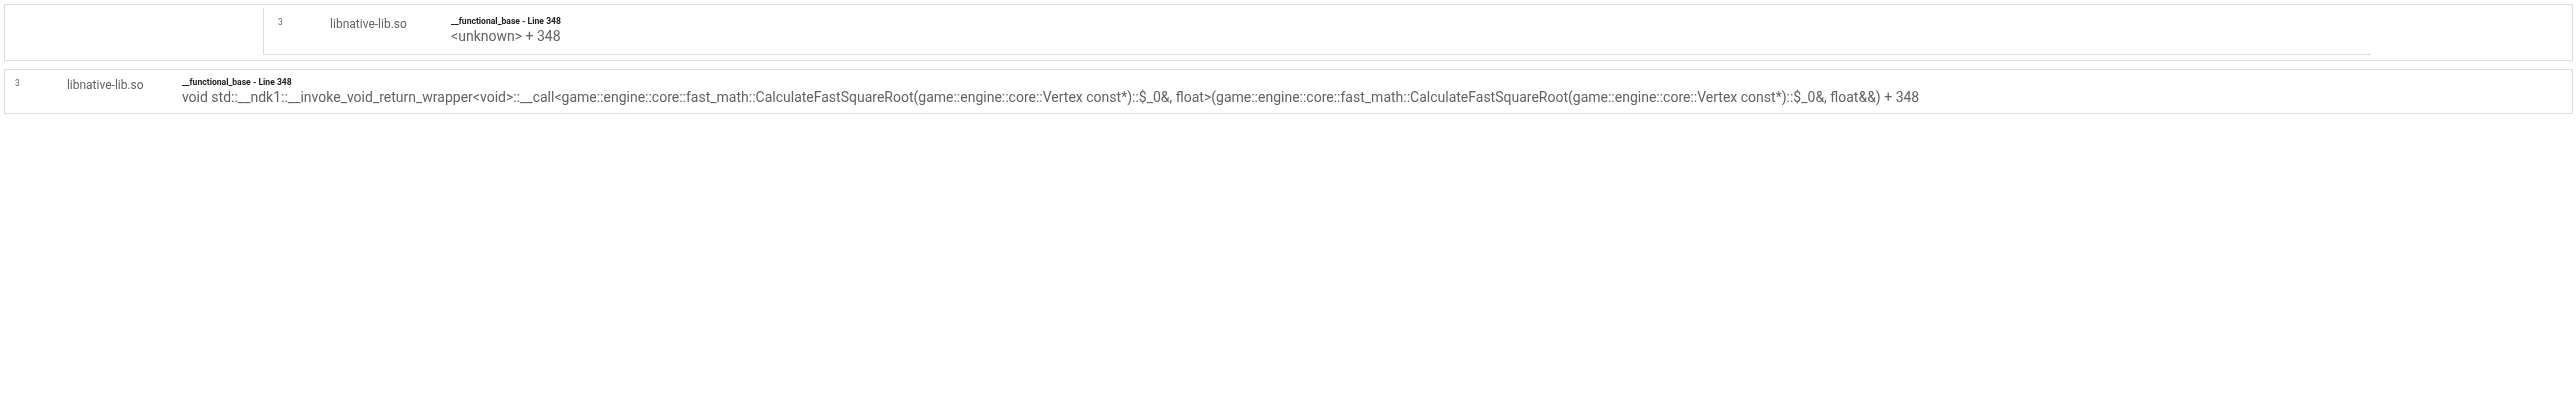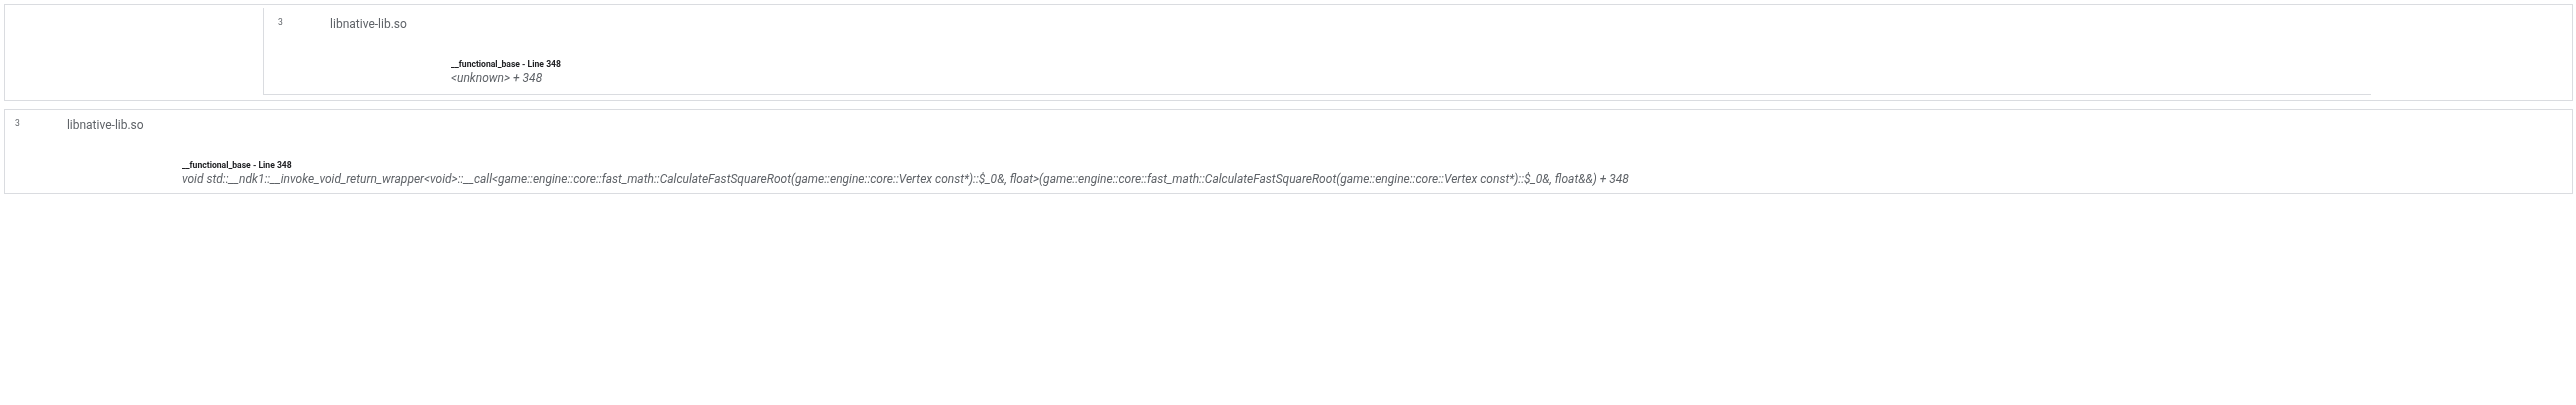--- a/index.html
+++ b/index.html
@@ -41,34 +41,32 @@
     width: 121px;
     flex: 0 0 auto;
     color: #5f6368;
     font-size: 12px;
     padding-top: 1.2px;
     white-space: nowrap;
   }
   .frame-detail {
     flex: 1 1 auto;
     min-width: 0;
-    margin-top: 43px;
   }
   .frame-title {
     font-weight: 700;
     font-size: 8.6px;
     color: #202124;
     margin-bottom: 1.2px;
   }
   .frame-sub {
     color: #5f6368;
-    font-size: 12px;
+    font-size: 14px;
     word-break: break-word;
     line-height: 1.35;
-    font-style: italic;
   }
 
   .outer-wrap2 {
     border: 1.2px solid #dadce0;
     padding: 3.5px 5.8px;
   }
   .frame-row2 {
     display: flex;
     align-items: flex-start;
     padding: 3.5px 4.6px 2.3px 4.6px;

